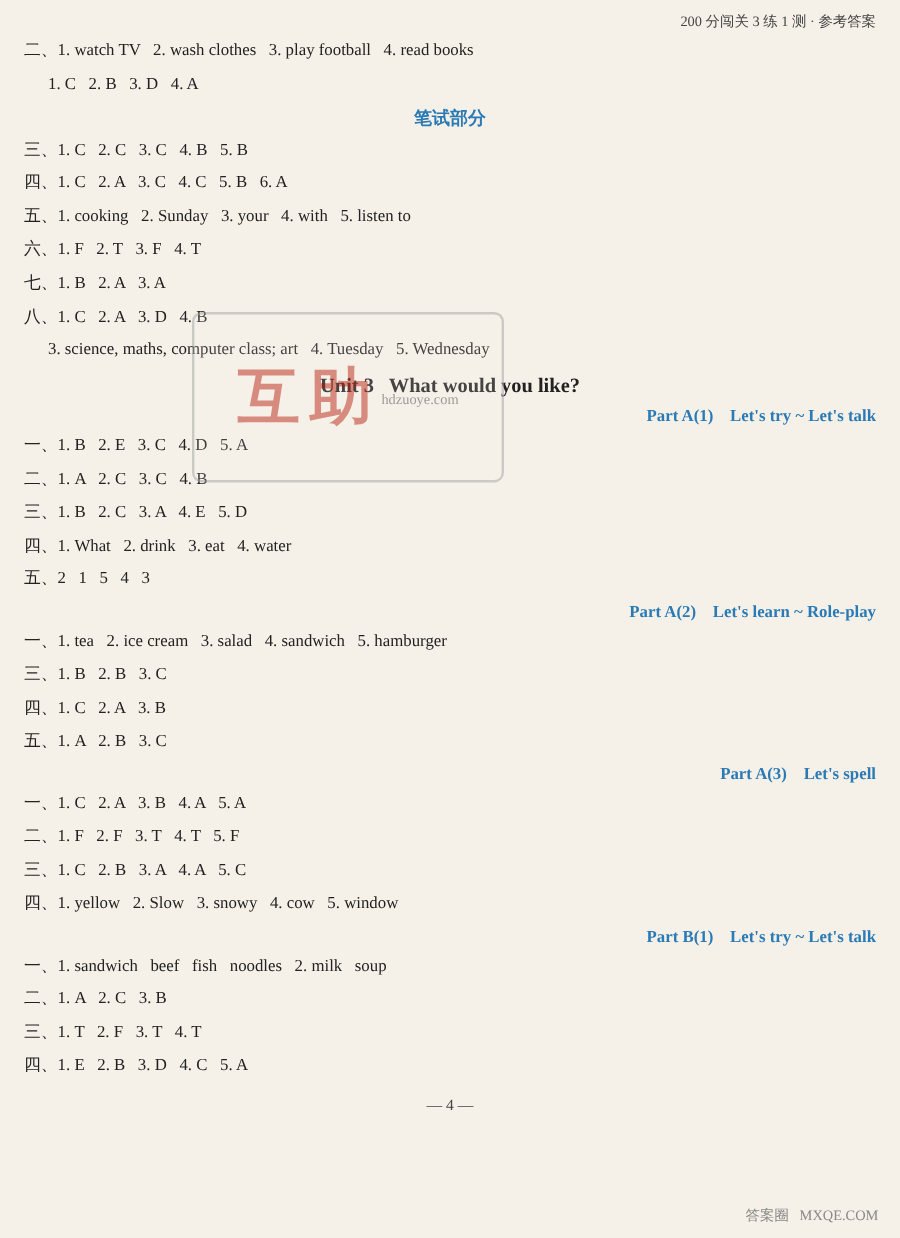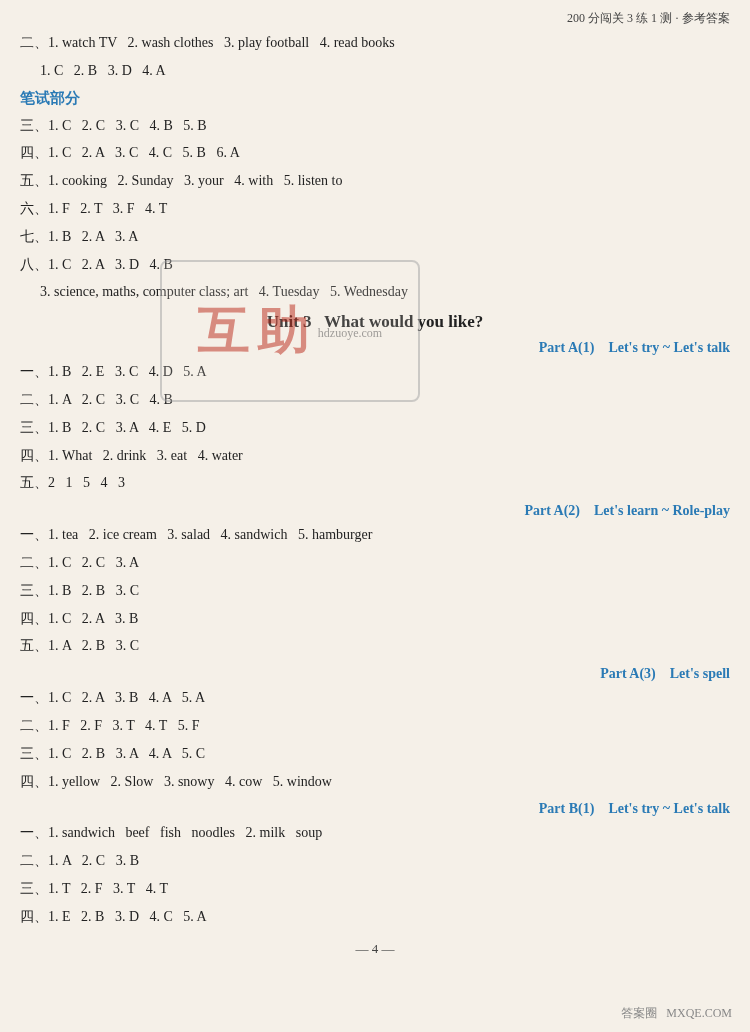--- a/index.html
+++ b/index.html
@@ -18,21 +18,21 @@
       font-size: 12px;
       color: #444;
       margin-bottom: 4px;
     }
     .section-line {
       margin: 4px 0;
       line-height: 1.7;
     }
     .blue-heading {
       color: #2a7ab5;
-      text-align: left;
+      text-align: center;
       font-size: 15px;
       font-weight: bold;
       margin: 6px 0;
     }
     .unit-heading {
       color: #222;
       text-align: center;
       font-size: 17px;
       font-weight: bold;
       margin: 8px 0 4px 0;
@@ -119,21 +119,20 @@
   <div class="section-line">二、1. A &nbsp; 2. C &nbsp; 3. C &nbsp; 4. B</div>
   <div class="section-line">三、1. B &nbsp; 2. C &nbsp; 3. A &nbsp; 4. E &nbsp; 5. D</div>
   <div class="section-line">四、1. What &nbsp; 2. drink &nbsp; 3. eat &nbsp; 4. water</div>
   <div class="section-line">五、2 &nbsp; 1 &nbsp; 5 &nbsp; 4 &nbsp; 3</div>
 </div>
 
 <div class="part-heading">Part A(2) &nbsp;&nbsp; Let's learn ~ Role-play</div>
 
 <div>
   <div class="section-line">一、1. tea &nbsp; 2. ice cream &nbsp; 3. salad &nbsp; 4. sandwich &nbsp; 5. hamburger</div>
-  <div class="section-line">二、1. C &nbsp; 2. C &nbsp; 3. A</div>
   <div class="section-line">三、1. B &nbsp; 2. B &nbsp; 3. C</div>
   <div class="section-line">四、1. C &nbsp; 2. A &nbsp; 3. B</div>
   <div class="section-line">五、1. A &nbsp; 2. B &nbsp; 3. C</div>
 </div>
 
 <div class="part-heading">Part A(3) &nbsp;&nbsp; Let's spell</div>
 
 <div>
   <div class="section-line">一、1. C &nbsp; 2. A &nbsp; 3. B &nbsp; 4. A &nbsp; 5. A</div>
   <div class="section-line">二、1. F &nbsp; 2. F &nbsp; 3. T &nbsp; 4. T &nbsp; 5. F</div>

